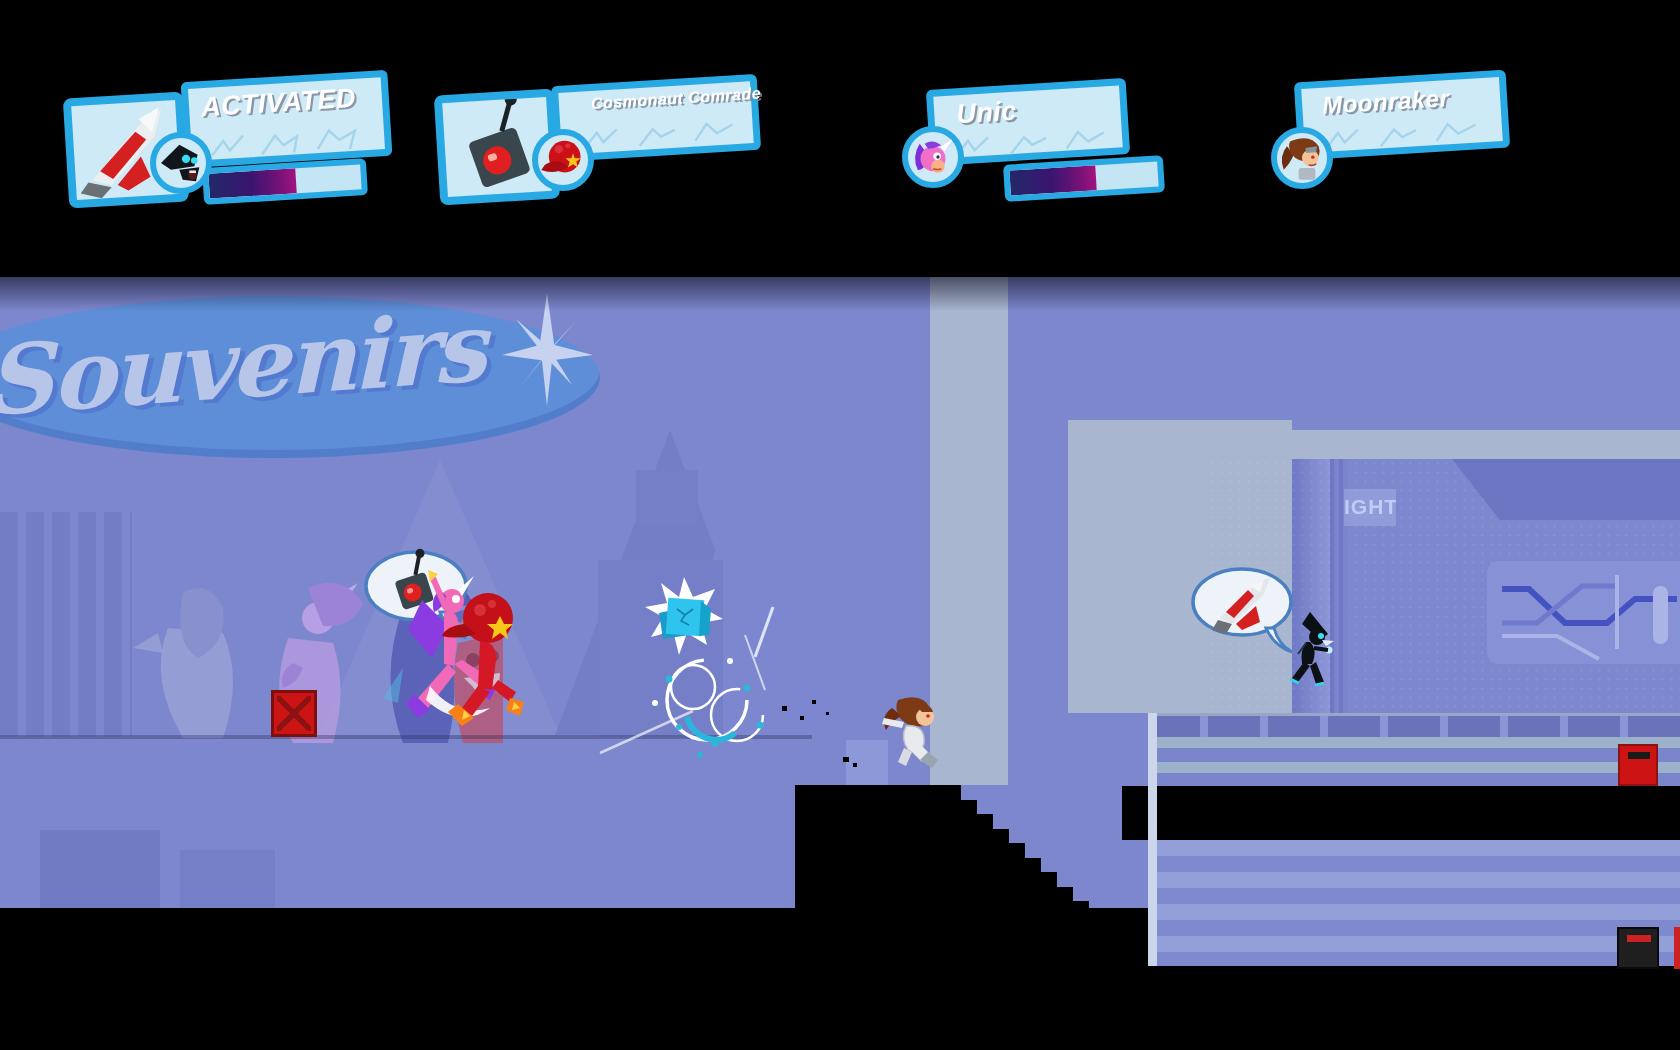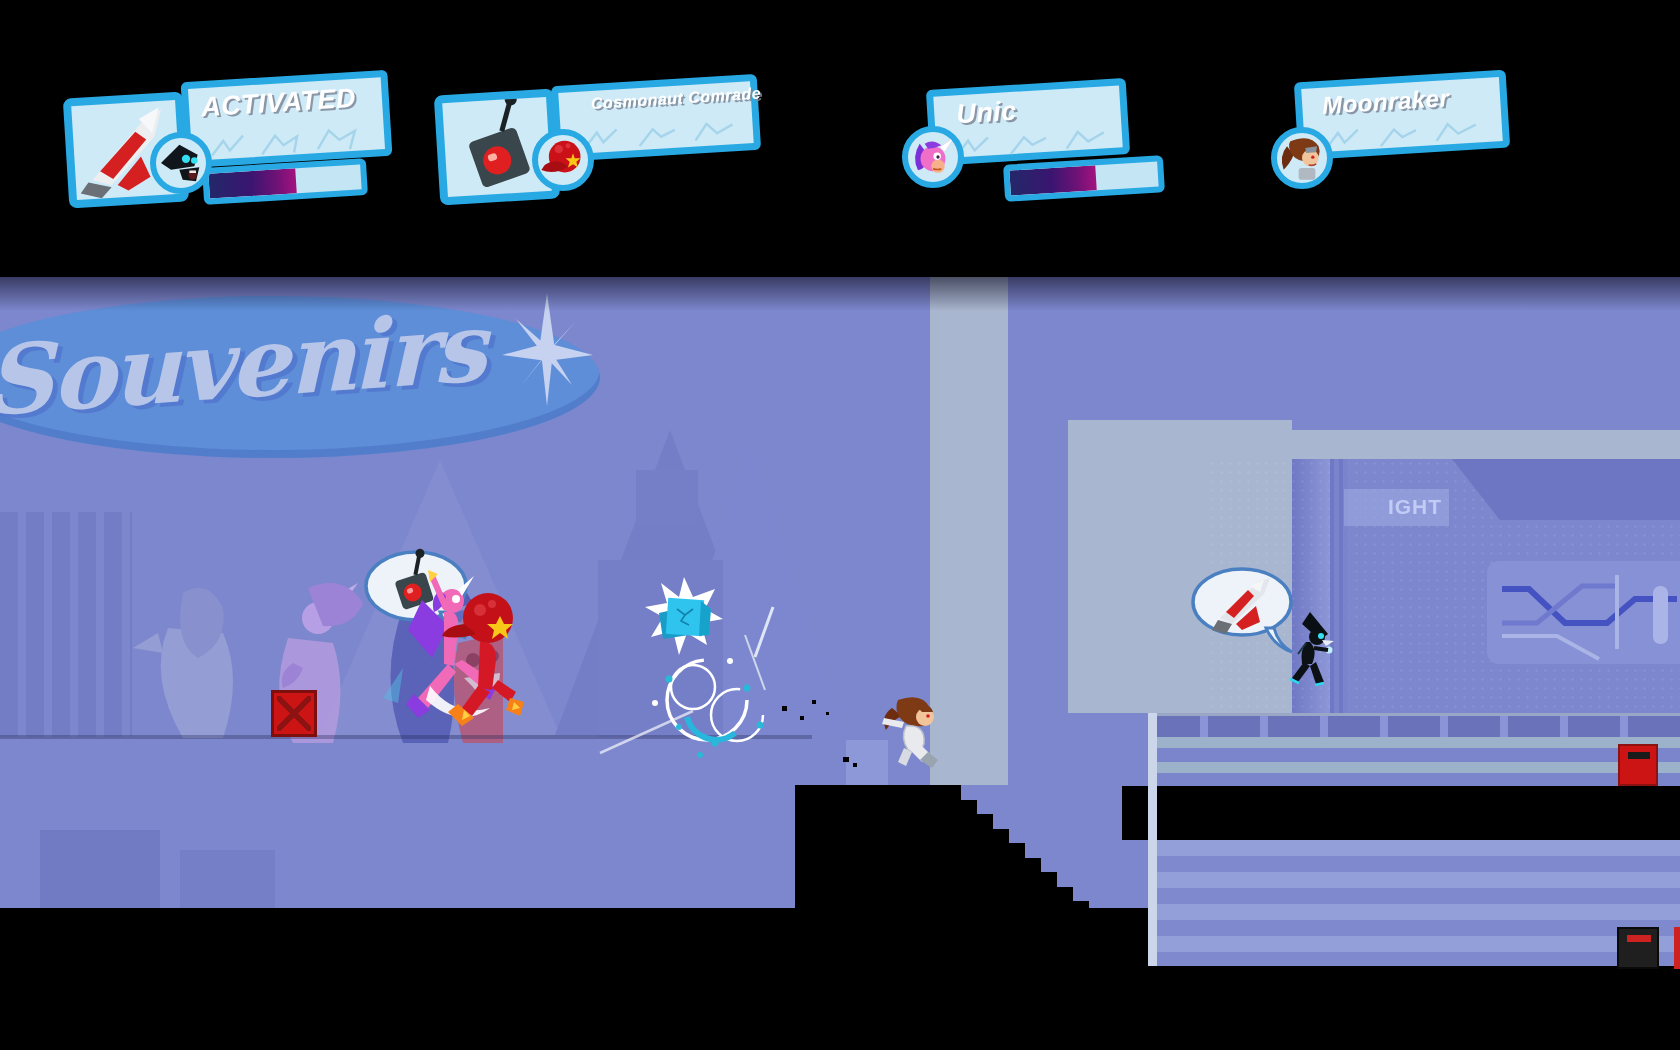--- a/index.html
+++ b/index.html
@@ -102,21 +102,21 @@
 
   <div class="abs wl" style="left:930px;top:277px;width:78px;height:508px;"></div>
   <div class="abs wl" style="left:1068px;top:420px;width:224px;height:293px;"></div>
   <div class="abs wl" style="left:1292px;top:430px;width:388px;height:29px;"></div>
   <div class="abs" style="left:1292px;top:459px;width:40px;height:254px;background:linear-gradient(90deg,#6f78c4,#8f99d8);"></div>
   <div class="abs" style="left:846px;top:740px;width:42px;height:45px;background:#8d98d8;"></div>
 
   <div class="abs dots" style="left:1208px;top:459px;width:472px;height:254px;"></div>
   <div class="abs" style="left:1452px;top:459px;width:228px;height:61px;background:#6d76c3;clip-path:polygon(0 0,100% 0,100% 100%,21% 100%);"></div>
   <div class="abs" style="left:1330px;top:459px;width:18px;height:254px;background:repeating-linear-gradient(90deg,#6f78c4 0 4px,#7a83cc 4px 9px);"></div>
-  <div class="abs ight" style="left:1344px;top:489px;width:68px;height:37px;padding-left:37px;">IGHT</div>
+  <div class="abs ight" style="left:1344px;top:489px;width:52px;height:37px;">IGHT</div>
   <div class="abs metro" style="left:1487px;top:561px;width:193px;height:103px;"></div>
   <svg class="abs" style="left:1487px;top:561px;" width="193" height="103" viewBox="0 0 193 103">
     <polyline points="15,28 42,28 78,62 120,62 148,38 190,38" fill="none" stroke="#4553c2" stroke-width="6"></polyline>
     <polyline points="15,62 50,62 95,25 130,25" fill="none" stroke="#6f7ace" stroke-width="5"></polyline>
     <polyline points="15,75 70,75 112,98" fill="none" stroke="#aab4e6" stroke-width="4"></polyline>
     <line x1="130" y1="14" x2="130" y2="88" stroke="#aab4e6" stroke-width="4"></line>
     <rect x="166" y="25" width="15" height="58" rx="7" fill="#aab4e6"></rect>
   </svg>
 
   <div class="abs" style="left:0;top:277px;width:1680px;height:34px;background:linear-gradient(180deg,rgba(10,10,30,.6),rgba(10,10,30,0));"></div>

